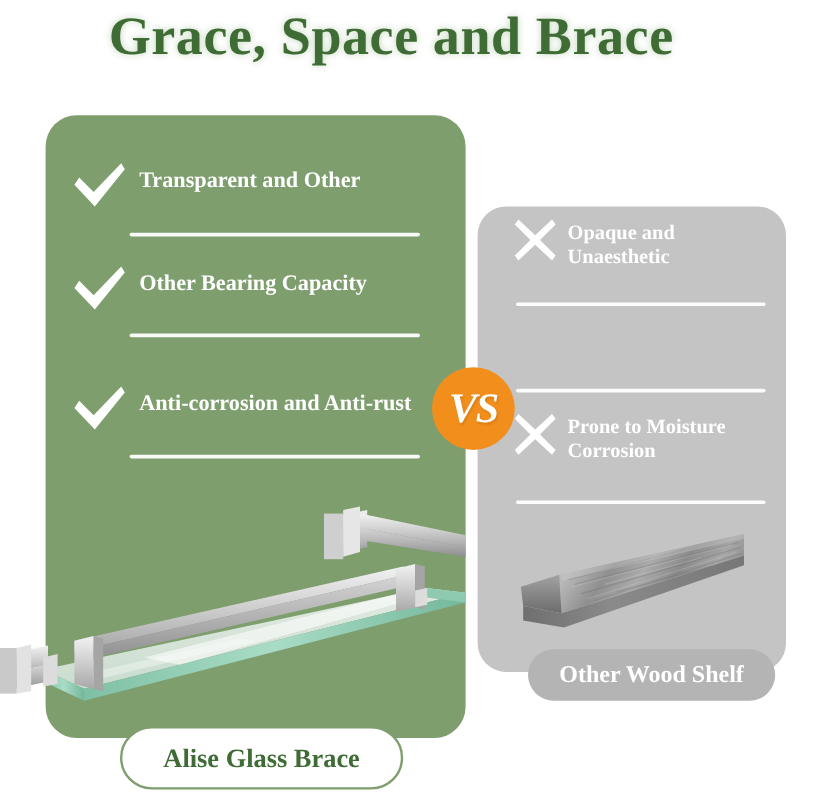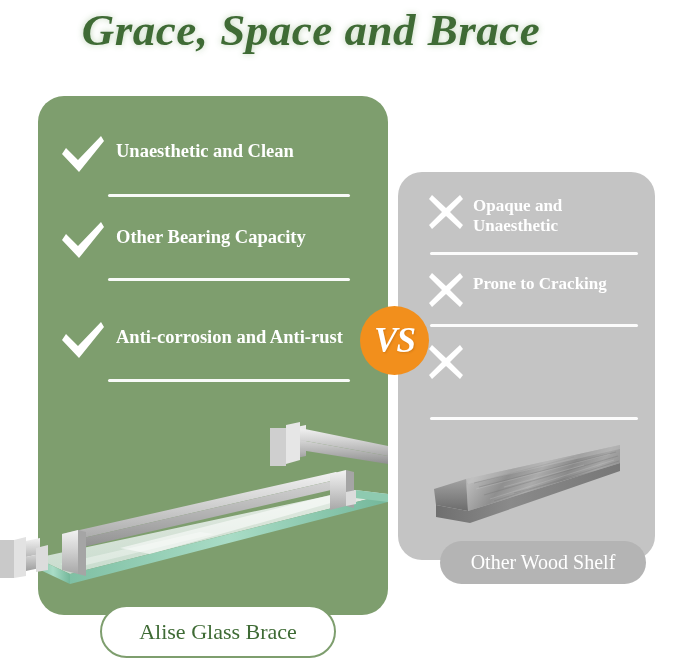--- a/index.html
+++ b/index.html
@@ -14,31 +14,30 @@
     position: relative;
     width: 679px;
     height: 663px;
     background: #ffffff;
     overflow: hidden;
   }
 
   
   .title {
     position: absolute;
-    left: 0;
+    left: 15px;
     top: 4px;
     width: 622px;
     text-align: center;
     font-size: 45px;
     font-weight: bold;
     color: #3f6b35;
     letter-spacing: 0.5px;
     text-shadow: 0 0 6px rgba(180, 205, 170, 0.85);
     white-space: nowrap;
-    font-style: italic;
   }
 
   
   .panel-green {
     position: absolute;
     left: 38px;
     top: 96px;
     width: 350px;
     height: 519px;
     background: #7e9e6e;
@@ -75,21 +74,21 @@
   .panel-green .feature .icon { width: 46px; height: 40px; margin-right: 10px; }
   .panel-green .feature .label { font-size: 18.5px; padding-top: 7px; }
   .row-g1 { top: 38px; }
   .row-g2 { top: 124px; }
   .row-g3 { top: 208px; margin-top: 16px; }
 
   
   .panel-gray .feature { left: 30px; width: 212px; }
   .panel-gray .feature .icon { width: 36px; height: 36px; margin-right: 9px; }
   .panel-gray .feature .label { font-size: 17px; padding-top: 2px; }
-  .row-r1 { top: 22px; }
+  .row-r1 { top: 10px; }
   .row-r2 { top: 100px; }
   .row-r3 { top: 172px; }
 
   
   .divider {
     position: absolute;
     height: 3px;
     background: #ffffff;
     border-radius: 2px;
     opacity: 0.95;
@@ -128,21 +127,21 @@
     line-height: 1;
   }
 
   
   .pill {
     position: absolute;
     display: flex;
     align-items: center;
     justify-content: center;
     border-radius: 30px;
-    font-weight: normal;
+    font-weight: bold;
     white-space: nowrap;
   }
   .pill-glass {
     left: 100px;
     top: 605px;
     width: 232px;
     height: 49px;
     background: #ffffff;
     border: 2px solid #7e9e6e;
     color: #3f6b35;
@@ -182,21 +181,21 @@
   <div class="title">Grace, Space and Brace</div>
 
   <div class="panel-green">
 
     <div class="feature row-g1">
       <span class="icon">
         <svg viewBox="0 0 46 40" width="46" height="40" aria-hidden="true">
           <path d="M2 20 L6 14 L18 26 L41 2 L44 7 L19 38 Z" fill="#ffffff"></path>
         </svg>
       </span>
-      <span class="label">Unaesthetic and Clean</span>
+      <span class="label">Transparent and Other</span>
     </div>
     <div class="divider div-g1"></div>
 
     <div class="feature row-g2">
       <span class="icon">
         <svg viewBox="0 0 46 40" width="46" height="40" aria-hidden="true">
           <path d="M2 20 L6 14 L18 26 L41 2 L44 7 L19 38 Z" fill="#ffffff"></path>
         </svg>
       </span>
       <span class="label">Other Bearing Capacity</span>
@@ -220,36 +219,29 @@
     <div class="feature row-r1">
       <span class="icon">
         <svg viewBox="0 0 36 36" width="36" height="36" aria-hidden="true">
           <path d="M4 1 L18 14 L32 1 L35 5 L22 18 L35 31 L32 35 L18 22 L4 35 L1 31 L14 18 L1 5 Z" fill="#ffffff"></path>
         </svg>
       </span>
       <span class="label">Opaque and Unaesthetic</span>
     </div>
     <div class="divider div-r1"></div>
 
-    <div class="feature row-r2">
+    <div class="divider div-r2"></div>
+
+    <div class="feature row-r3">
       <span class="icon">
         <svg viewBox="0 0 36 36" width="36" height="36" aria-hidden="true">
           <path d="M4 1 L18 14 L32 1 L35 5 L22 18 L35 31 L32 35 L18 22 L4 35 L1 31 L14 18 L1 5 Z" fill="#ffffff"></path>
         </svg>
       </span>
-      <span class="label">Prone to Cracking</span>
-    </div>
-    <div class="divider div-r2"></div>
-
-    <div class="feature row-r3">
-      <span class="icon">
-        <svg viewBox="0 0 36 36" width="36" height="36" aria-hidden="true">
-          <path d="M4 1 L18 14 L32 1 L35 5 L22 18 L35 31 L32 35 L18 22 L4 35 L1 31 L14 18 L1 5 Z" fill="#ffffff"></path>
-        </svg>
-      </span>
+      <span class="label">Prone to Moisture Corrosion</span>
     </div>
     <div class="divider div-r3"></div>
 
   </div>
 
   <div class="product-wood">
     <svg viewBox="0 0 200 100" width="200" height="100" aria-hidden="true">
       <defs>
         <linearGradient id="woodTop" x1="0" y1="0" x2="1" y2="0.3">
           <stop offset="0%" stop-color="#9a9a9a"></stop>

